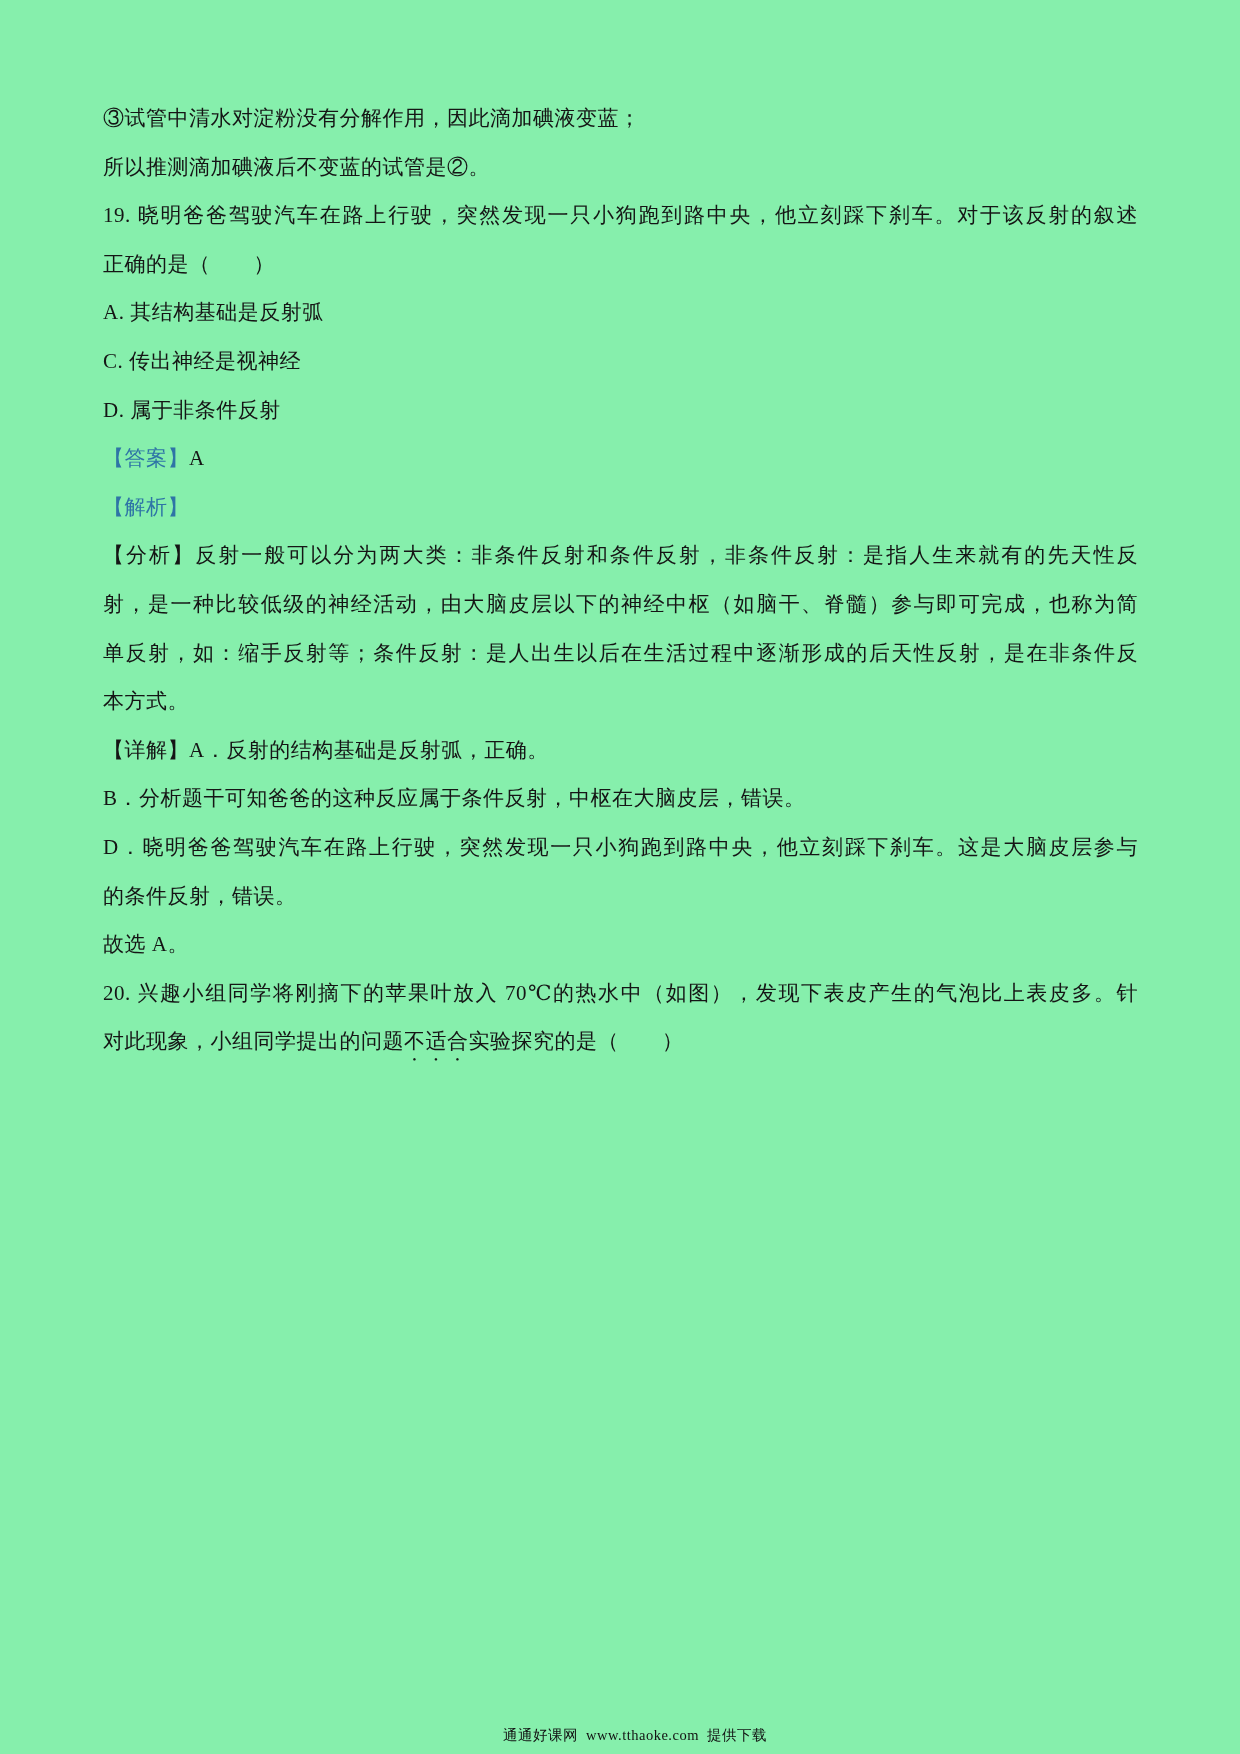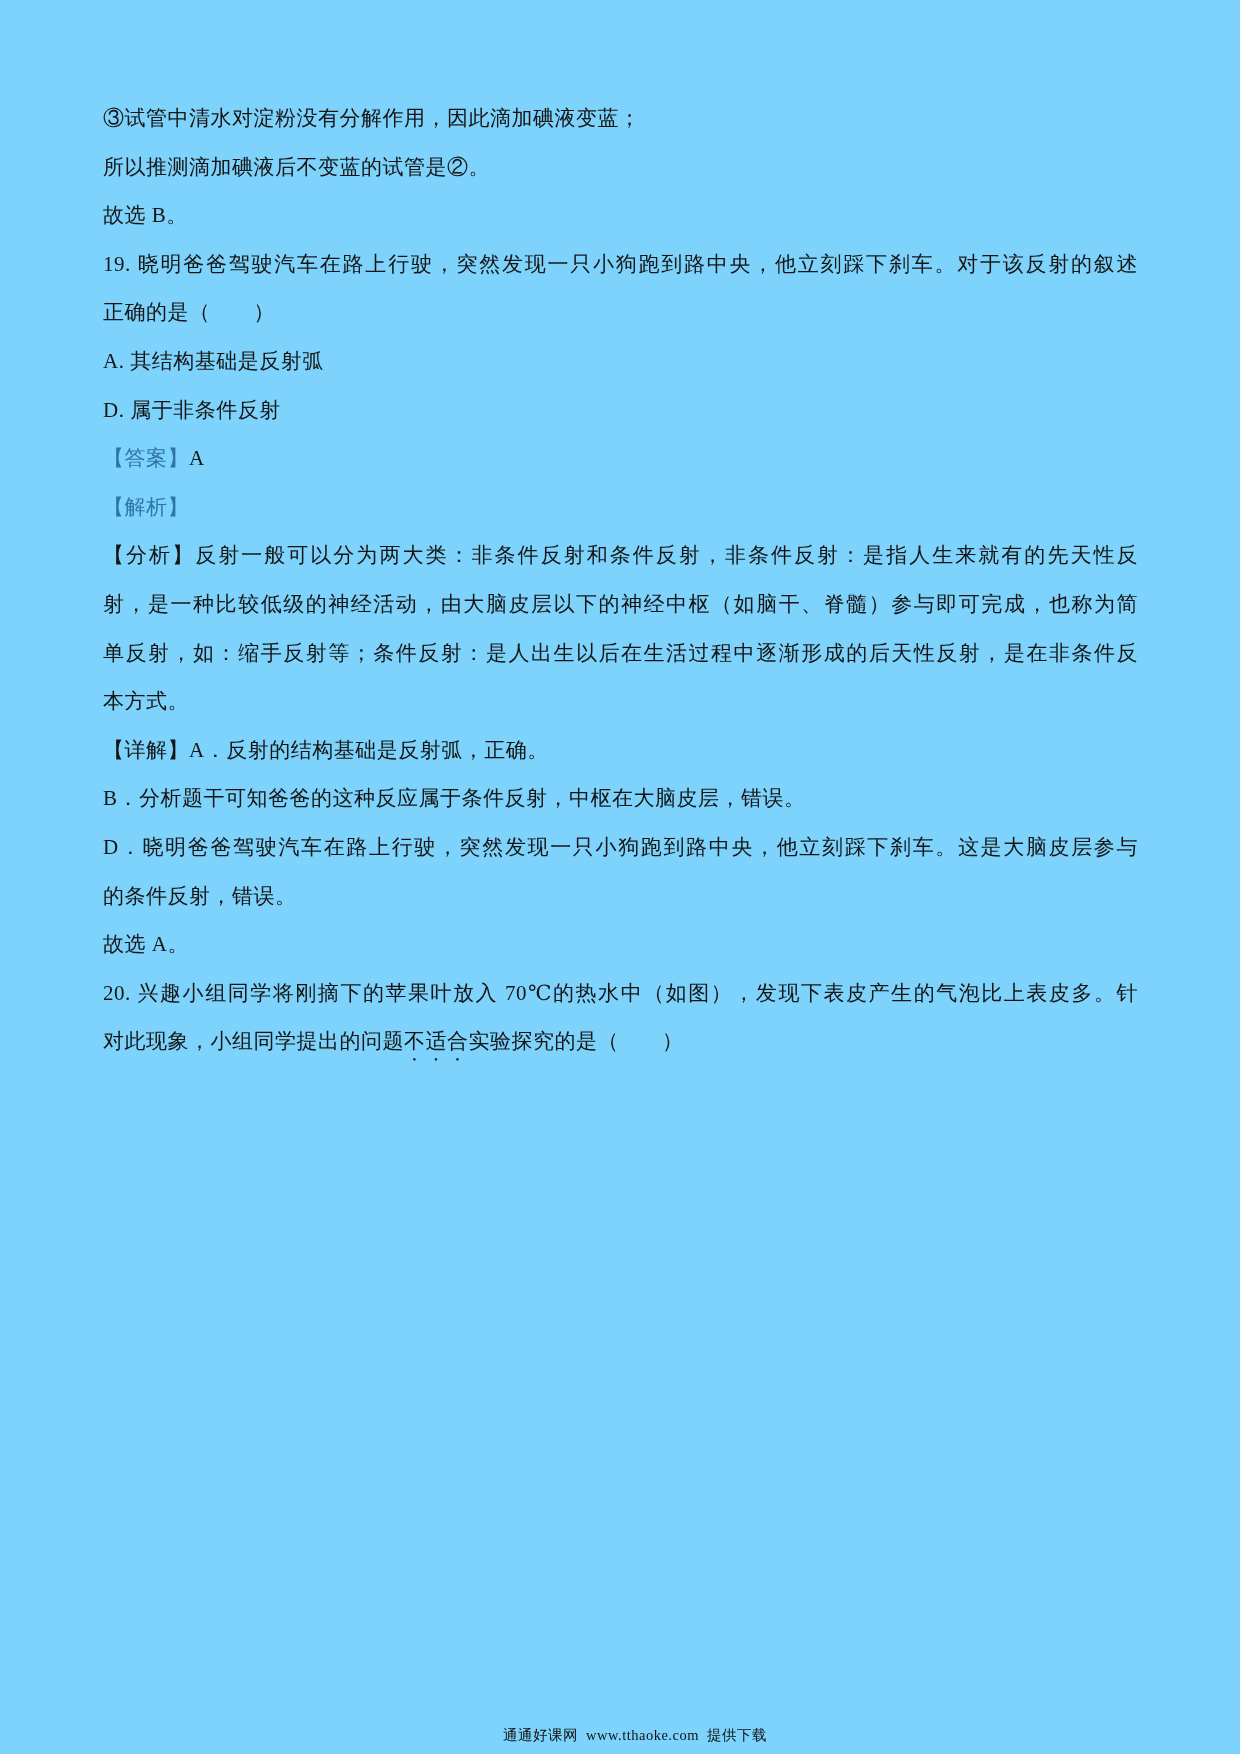--- a/index.html
+++ b/index.html
@@ -4,21 +4,21 @@
 <style>
   html, body {
     margin: 0;
     padding: 0;
     background: #ffffff;
   }
   .page {
     position: relative;
     width: 1240px;
     height: 1754px;
-    background: #7dd3fc;
+    background: #86efac;
     overflow: hidden;
     font-family: "Liberation Serif", "DejaVu Serif", serif;
     color: #151515;
   }
   .content {
     position: absolute;
     left: 103px;
     top: 94px;
     width: 1035px;
   }
@@ -58,25 +58,25 @@
   .footer span { margin: 0 4px; }
 </style>
 </head>
 <body>
 
 <div class="page">
   <div class="content">
 
     <div class="line">③试管中清水对淀粉没有分解作用，因此滴加碘液变蓝；</div>
     <div class="line">所以推测滴加碘液后不变蓝的试管是②。</div>
-    <div class="line">故选 B。</div>
 
     <div class="line fill">19. 晓明爸爸驾驶汽车在路上行驶，突然发现一只小狗跑到路中央，他立刻踩下刹车。对于该反射的叙述</div>
     <div class="line">正确的是（　　）</div>
     <div class="line">A. 其结构基础是反射弧</div>
+    <div class="line">C. 传出神经是视神经</div>
     <div class="line">D. 属于非条件反射</div>
 
     <div class="line">
       <span class="blue">【答案】</span><span>A</span>
     </div>
 
     <div class="line">
       <span class="blue">【解析】</span>
     </div>
 

